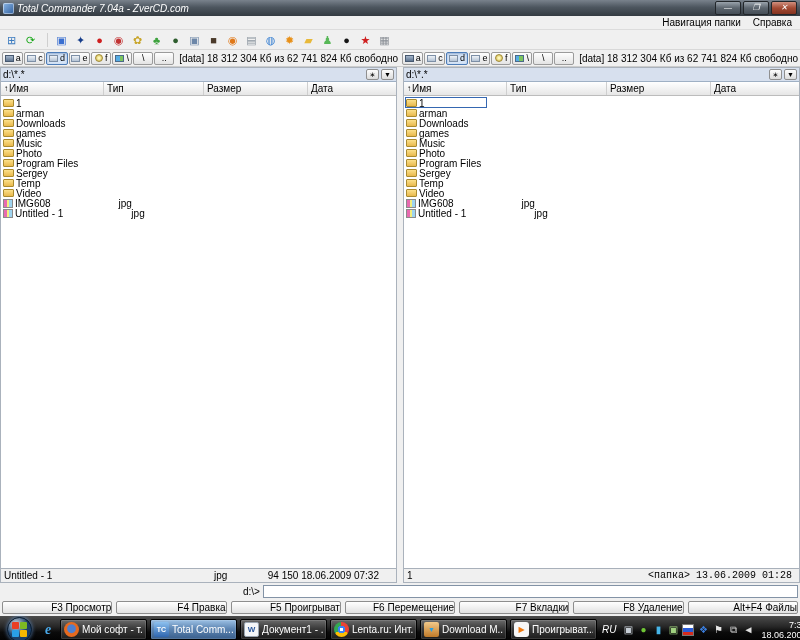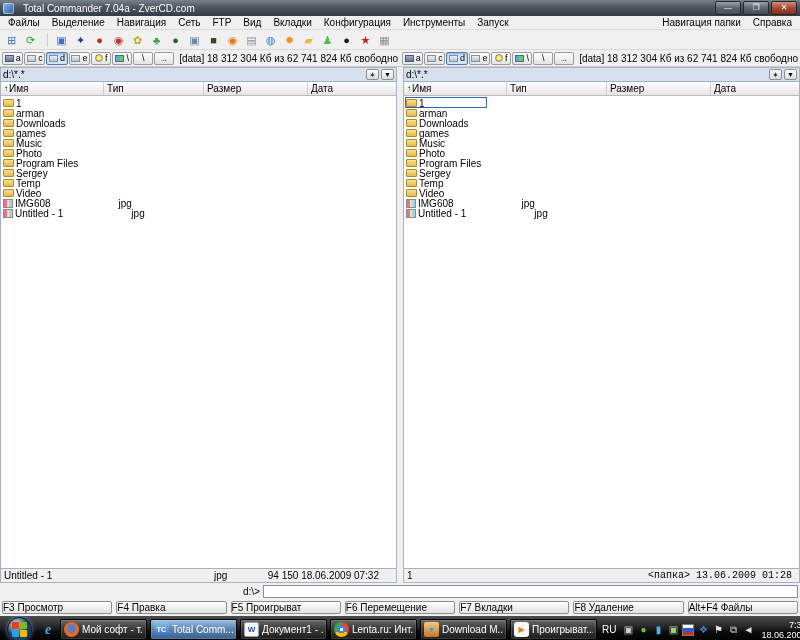--- a/index.html
+++ b/index.html
@@ -1,20 +1,20 @@
 <!DOCTYPE html>
 <html><head>
 <meta charset="utf-8">
 <style>
   html,body{margin:0;padding:0;background:#000;}
   .screen{position:relative;width:800px;height:640px;background:#f0f0f0;overflow:hidden;
     font-family:"Liberation Sans",sans-serif;font-size:10px;color:#000;}
   
-  .titlebar{height:16px;display:flex;align-items:center;gap:9px;padding:0 3px;
-    background:linear-gradient(#79828c,#4d565f 45%,#343b42);color:#fff;}
+  .titlebar{height:16px;display:flex;align-items:center;gap:3px;padding:0 3px;
+    background:linear-gradient(#79828c,#4d565f 45%,#343b42);color:#fff;font-style:italic;}
   .app-ico{width:11px;height:11px;border-radius:2px;flex:none;
     background:linear-gradient(135deg,#8db8e6,#2f5f9f);box-shadow:inset 0 0 0 1px rgba(255,255,255,.45);}
   .title{font-size:10px;white-space:nowrap;}
   .winbtns{margin-left:auto;display:flex;gap:2px;}
   .winbtn{width:24px;height:12px;border:1px solid #22262a;border-radius:2px;color:#fff;
     background:linear-gradient(#9aa3ac,#5c656e 50%,#454e57);font-size:8px;line-height:11px;text-align:center;}
   .winbtn.close{background:linear-gradient(#d2907f,#a34a33 50%,#83321f);}
   
   .menubar{height:13px;display:flex;align-items:center;background:#f0f0f0;border-bottom:1px solid #dcdcdc;padding:0 2px;}
   .menu-item{padding:0 6px;white-space:nowrap;}
@@ -64,21 +64,21 @@
   .st-details{margin-left:auto;white-space:nowrap;}
   .panel-left .st-details{padding-right:14px;}
   .panel-right .st-details{padding-right:4px;font-family:Liberation Mono, monospace;}
   
   .cmdrow{height:17px;display:flex;align-items:center;background:#f0f0f0;}
   .cmdspacer{width:243px;flex:none;}
   .cmdlabel{margin-right:3px;}
   .cmdinput{flex:1;height:13px;border:1px solid #8393a6;background:#fff;margin-right:2px;font:inherit;padding:0 2px;box-sizing:border-box;outline:none;}
   
   .fnrow{height:16px;display:flex;gap:4px;padding:1px 2px 2px;box-sizing:border-box;background:#f0f0f0;}
-  .fnbtn{flex:1;background:linear-gradient(#ffffff,#e2e2e2);border:1px solid #8e8e8e;border-radius:2px;text-align:left;line-height:11px;}
+  .fnbtn{flex:1;background:linear-gradient(#ffffff,#e2e2e2);border:1px solid #8e8e8e;border-radius:2px;text-align:right;line-height:11px;padding-left:20px;}
   
   .taskbar{height:27px;display:flex;align-items:center;gap:3px;padding:0 3px;box-sizing:border-box;
     background:linear-gradient(#4c4c4c,#262626 40%,#0b0b0b 60%,#000);}
   .startorb{width:23px;height:23px;border-radius:50%;position:relative;flex:none;margin:0 4px;
     background:radial-gradient(circle at 35% 28%,rgba(255,255,255,.85),rgba(255,255,255,.05) 50%),#10355f;
     border:1px solid #0a1a2a;box-shadow:0 0 4px rgba(120,180,255,.65);overflow:hidden;}
   .q{position:absolute;width:7px;height:7px;border-radius:1px;}
   .q1{left:4px;top:4px;background:#ea3e23;}
   .q2{right:4px;top:4px;background:#7db924;}
   .q3{left:4px;bottom:4px;background:#2aa0e8;}
@@ -91,53 +91,41 @@
   .tlabel{white-space:nowrap;overflow:hidden;}
   .ticon{width:15px;height:15px;flex:none;border-radius:2px;font-size:8px;line-height:15px;text-align:center;box-sizing:border-box;}
   .t-firefox{border-radius:50%;background:radial-gradient(circle at 50% 45%,#4d7fd0 0 34%,#e66a1f 44%);}
   .t-tc{background:linear-gradient(#8cc0ee,#2f66b0);color:#fff;font-weight:bold;font-size:7px;}
   .t-word{background:#f4f6f8;color:#2b579a;font-weight:bold;border:1px solid #9aa5b1;line-height:13px;}
   .t-chrome{border-radius:50%;background-color:#ea4335;
     background-image:radial-gradient(circle,#ffffff 0 15%,#3b82f6 16% 34%,rgba(0,0,0,0) 35%),conic-gradient(#ea4335 0 120deg,#fbbc05 0 240deg,#34a853 0);}
   .t-dm{background:linear-gradient(#f2c98a,#c07a28);color:#2a9fe0;font-size:7px;}
   .t-player{background:#f7f7f7;color:#f07a10;border-radius:3px;}
   .tray{margin-left:auto;display:flex;align-items:center;gap:4px;color:#fff;}
-  .lang{padding:0 2px;}
+  .lang{padding:0 2px;font-style:italic;}
   .tray-ico{width:12px;height:12px;font-size:10px;line-height:12px;text-align:center;box-sizing:border-box;}
   .ruflag{background:linear-gradient(#fff 0 33%,#2a5bd7 33% 66%,#d52b1e 66%);border:1px solid #777;}
   .clock{text-align:right;font-size:9px;line-height:10px;padding:0 3px;}
 </style>
 </head>
 <body>
 
 <div class="screen">
 
   <div class="titlebar">
     <div class="app-ico"></div>
     <div class="title">Total Commander 7.04a - ZverCD.com</div>
     <div class="winbtns">
         <div class="winbtn">—</div>
         <div class="winbtn">❐</div>
         <div class="winbtn close">✕</div>
       </div>
   </div>
 
   <div class="menubar">
-    <div class="menubar" style="border:none;height:auto;padding:0;display:flex;">
-        <div class="menu-item">Файлы</div>
-        <div class="menu-item">Выделение</div>
-        <div class="menu-item">Навигация</div>
-        <div class="menu-item">Сеть</div>
-        <div class="menu-item">FTP</div>
-        <div class="menu-item">Вид</div>
-        <div class="menu-item">Вкладки</div>
-        <div class="menu-item">Конфигурация</div>
-        <div class="menu-item">Инструменты</div>
-        <div class="menu-item">Запуск</div>
-      </div>
     <div class="menu-right">
         <div class="menu-item">Навигация папки</div>
         <div class="menu-item">Справка</div>
       </div>
   </div>
 
   <div class="toolbar">
       <div class="tb-ico" style="color: rgb(58, 122, 191);">⊞</div>
       <div class="tb-ico" style="color: rgb(19, 165, 19);">⟳</div>
       <div class="tb-sep"></div>

